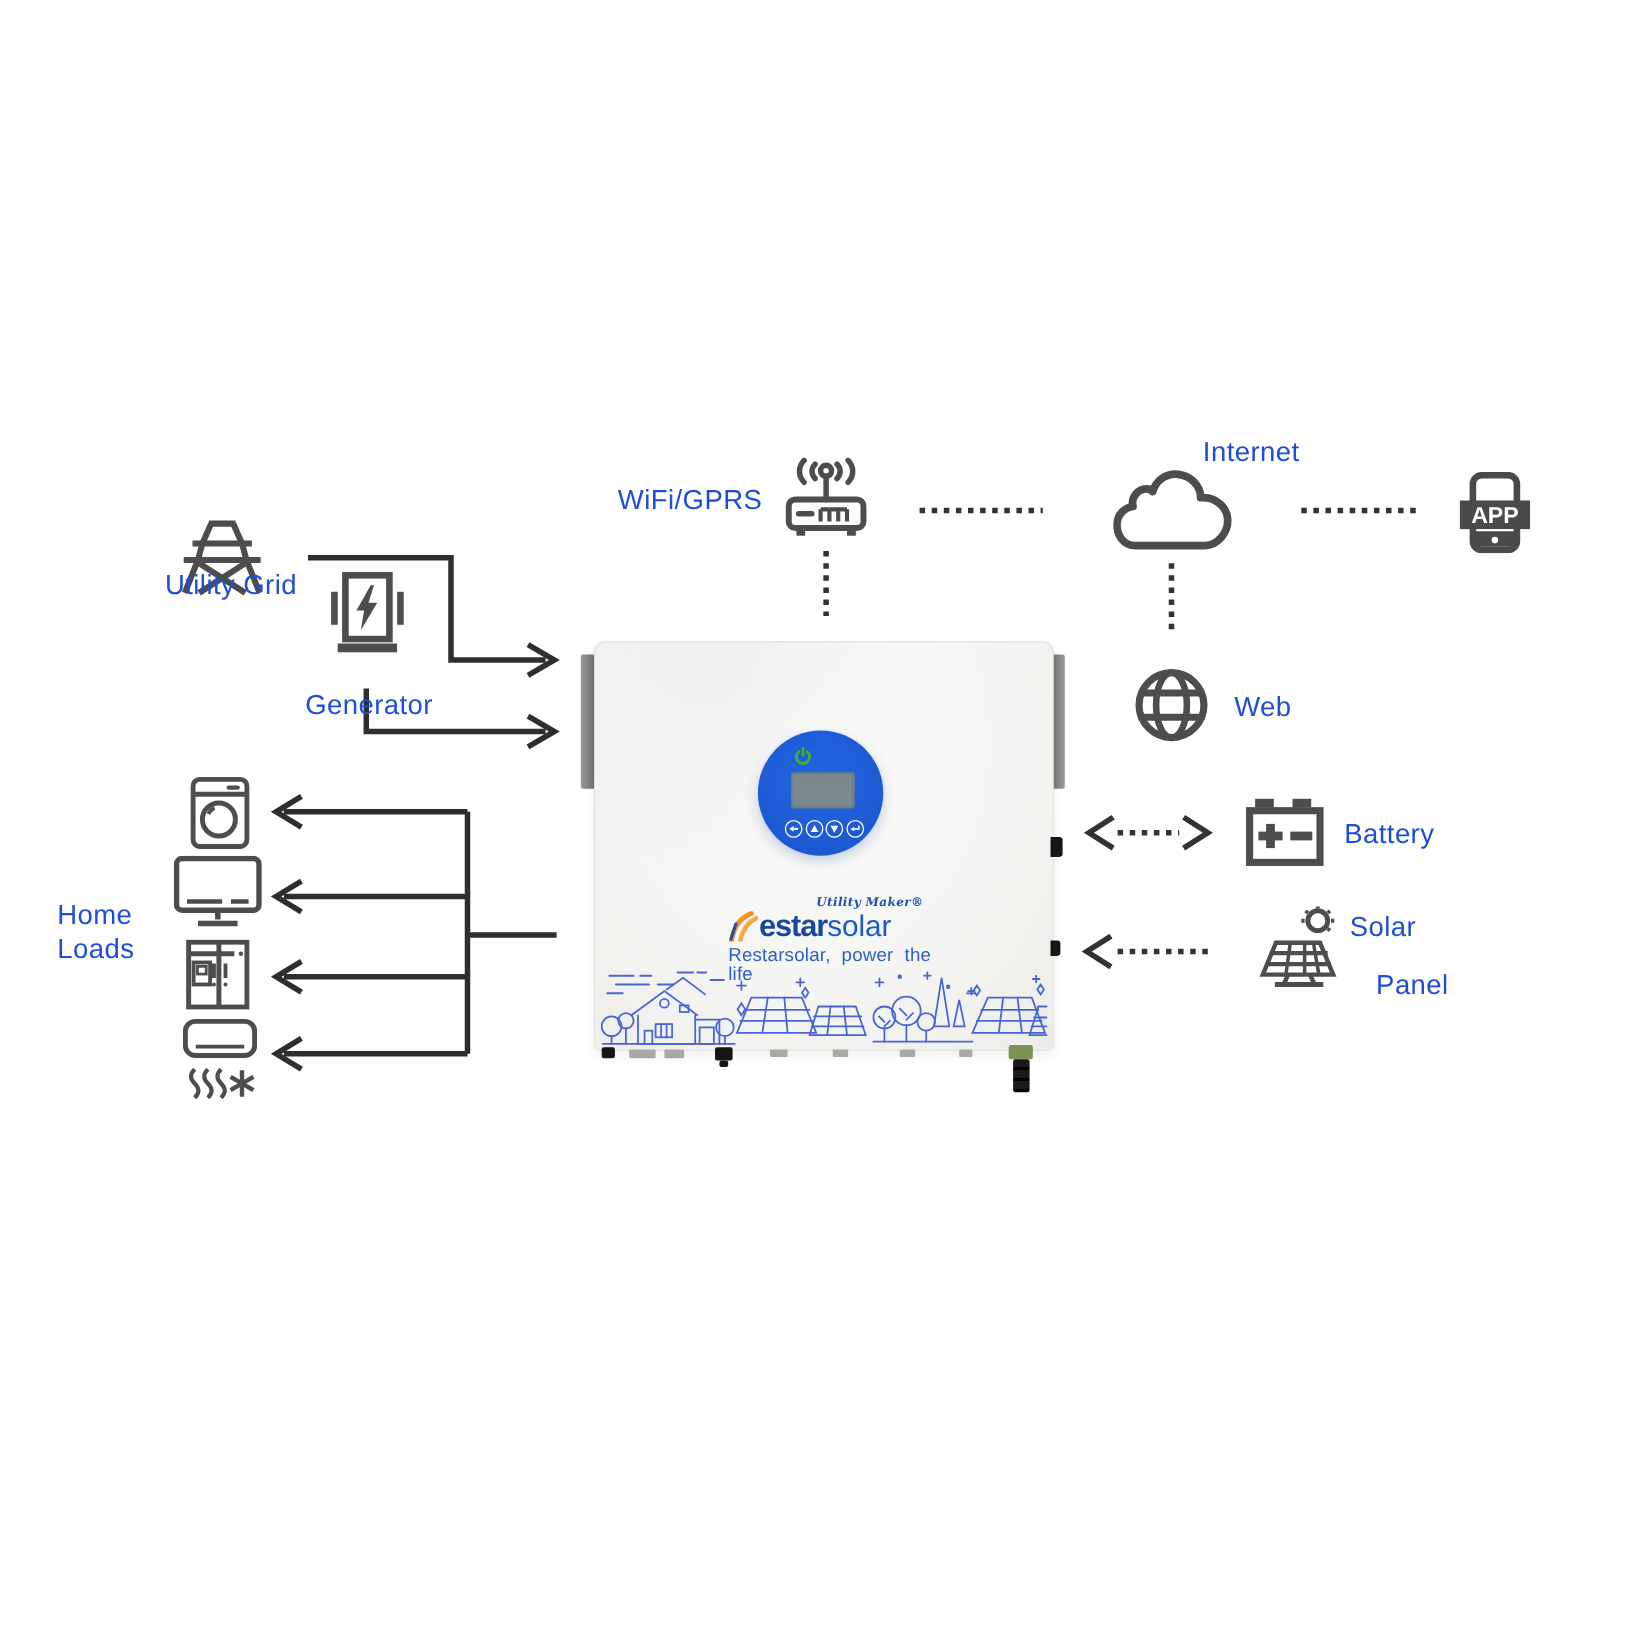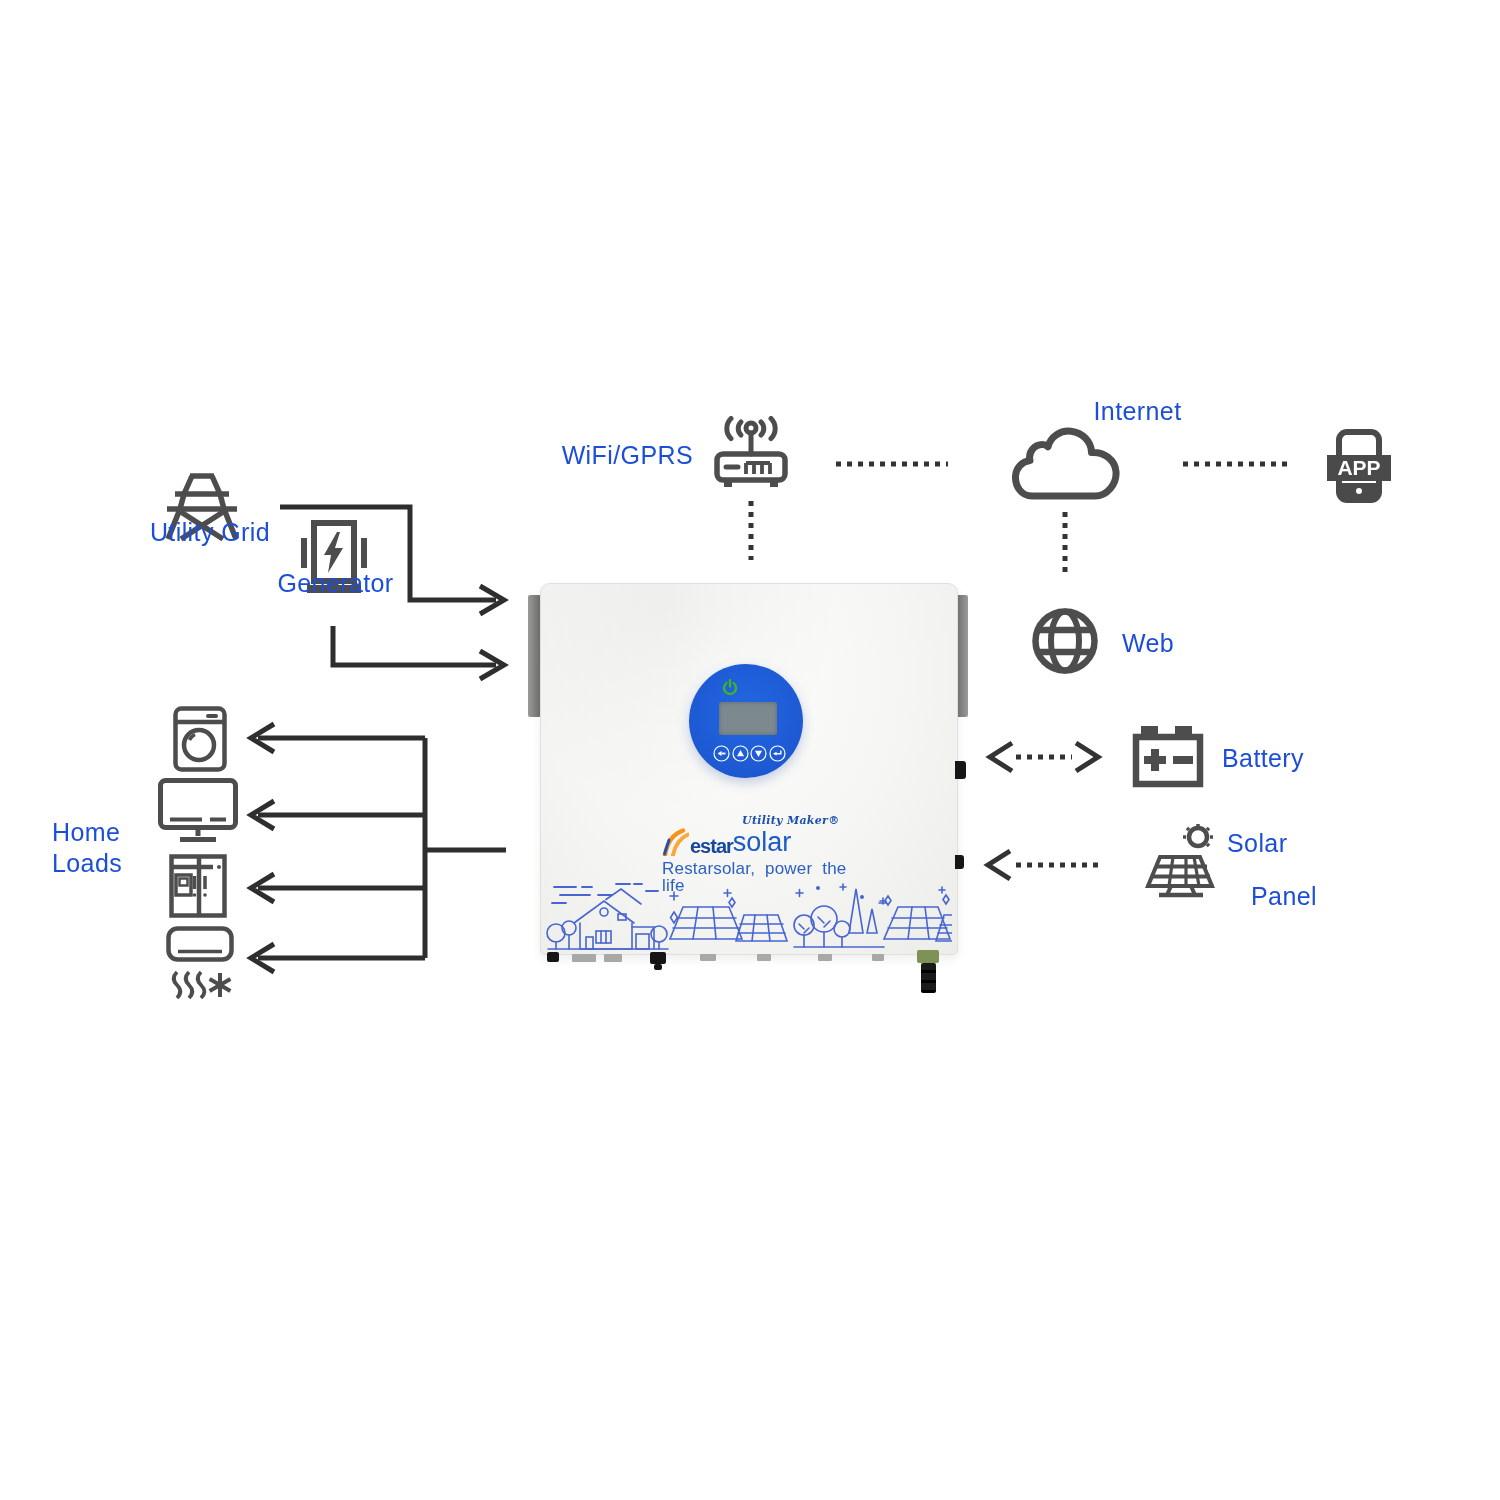--- a/index.html
+++ b/index.html
@@ -43,21 +43,21 @@
   }
   .logo{
     position:absolute;left:121px;top:231px;width:190px;color:#1b4fa8;line-height:1;
   }
   .logo .script{
     display:block;margin-left:80px;font-family:"DejaVu Serif", serif;
     font-style:italic;font-weight:bold;font-size:11px;color:#1c4fb0;letter-spacing:.3px;
   }
   .logo .row{display:flex;align-items:flex-end;margin-top:1px;}
   .logo .bold{
-    font-size:20px;font-weight:bold;color:#17489e;letter-spacing:-1px;margin-left:1px;
+    font-size:28px;font-weight:bold;color:#17489e;letter-spacing:-1px;margin-left:1px;
   }
   .logo .light{
     font-size:27px;font-weight:400;color:#1d5ac6;letter-spacing:0px;
   }
   .logo .tagline{
     display:block;margin-top:4px;font-size:17px;color:#2c60c4;word-spacing:5px;letter-spacing:.2px;
   }
   .tab{position:absolute;background:#a8a8a6;border-radius:1px;}
   .blk{position:absolute;background:#161616;border-radius:2px;}
   .green-cap{position:absolute;background:#7e9257;border-radius:2px;}
@@ -113,21 +113,21 @@
   </svg>
   <div class="label" style="left:130px;top:518px;width:140px;text-align:right;">Utility Grid</div>
 
   <svg class="abs" style="left:298px;top:519px" width="72" height="76" viewBox="0 0 72 76" fill="none">
     <rect x="16" y="4" width="40" height="58" stroke="#4d4d4d" stroke-width="6"></rect>
     <rect x="3" y="19" width="6" height="30" fill="#4d4d4d"></rect>
     <rect x="63" y="19" width="6" height="30" fill="#4d4d4d"></rect>
     <rect x="9" y="66" width="54" height="8" fill="#4d4d4d"></rect>
     <polygon points="39,13 26,36 33,36 30,54 45,29 37,29 42,13" fill="#4d4d4d"></polygon>
   </svg>
-  <div class="label" style="left:268px;top:569px;width:135px;text-align:center;">Generator</div>
+  <div class="label" style="left:268px;top:627px;width:135px;text-align:center;">Generator</div>
 
   <svg class="abs" style="left:173px;top:706px" width="54" height="66" viewBox="0 0 54 66" fill="none" stroke="#4d4d4d" stroke-width="4.5">
     <rect x="2.5" y="2.5" width="49" height="61" rx="6"></rect>
     <rect x="33" y="8" width="12" height="4" rx="2" fill="#4d4d4d" stroke="none"></rect>
     <path d="M2.5,16 H51.5"></path>
     <circle cx="26" cy="39" r="15"></circle>
     <path d="M16.5,34 A11,11 0 0 1 22,28.5" stroke-width="3.5"></path>
   </svg>
   <svg class="abs" style="left:158px;top:778px" width="80" height="70" viewBox="0 0 80 70" fill="none" stroke="#4d4d4d" stroke-width="5">
     <rect x="2.5" y="2.5" width="75" height="47" rx="5"></rect>

